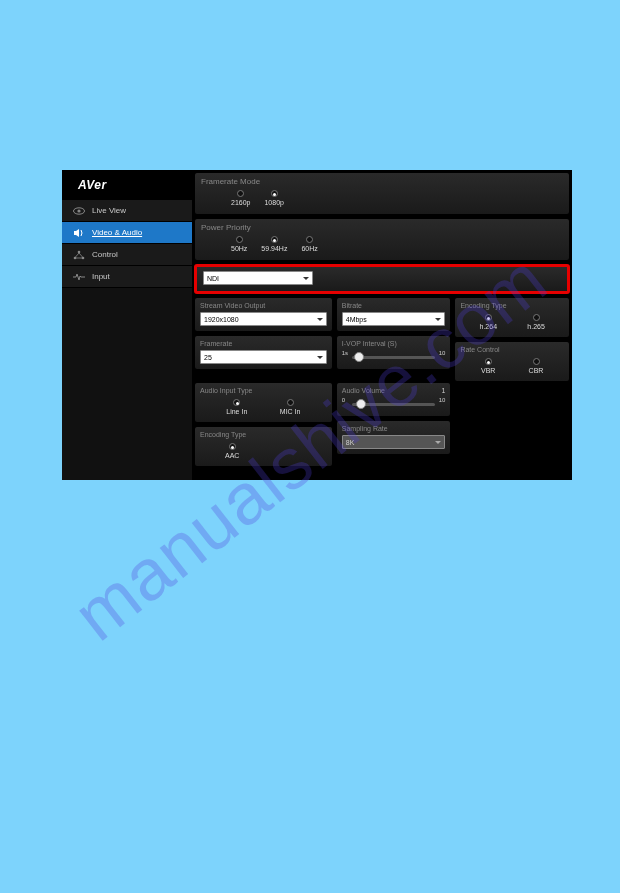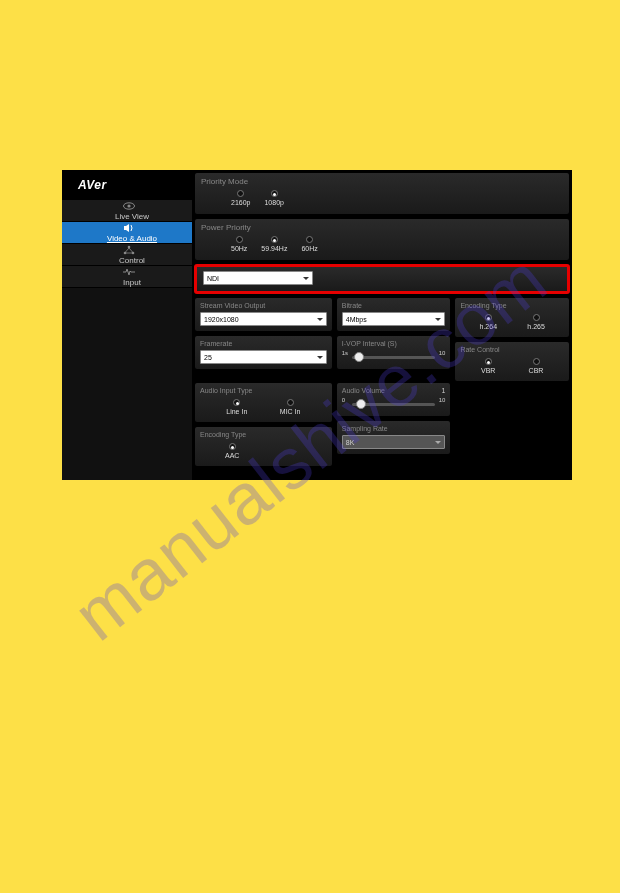--- a/index.html
+++ b/index.html
@@ -1,17 +1,17 @@
 <!DOCTYPE html>
 <html><head>
 <meta charset="utf-8">
 <style>
   * { box-sizing: border-box; margin: 0; padding: 0; }
   html, body { width: 629px; height: 893px; background: #fff; font-family: Arial, Helvetica, sans-serif; }
-  .page { position: relative; width: 620px; height: 893px; background: #fde047; }
+  .page { position: relative; width: 620px; height: 893px; background: #7dd3fc; }
 
   .app {
     position: absolute;
     left: 62px; top: 170px;
     width: 510px; height: 310px;
     background: #000;
     color: #c8c8c8;
     font-size: 8px;
     overflow: hidden;
   }
@@ -39,21 +39,20 @@
   .nav-item {
     height: 22px;
     display: flex;
     align-items: center;
     padding-left: 10px;
     border-bottom: 1px solid #000;
     background: #1a1a1a;
     color: #c8c8c8;
     font-size: 8px;
     cursor: pointer;
-    flex-direction: column;
   }
   .nav-item.active { background: #1e78c8; color: #fff; text-decoration: underline; }
   .nav-icon { width: 14px; height: 14px; display: inline-flex; align-items: center; justify-content: center; margin-right: 6px; color: #888; }
   .nav-item.active .nav-icon { color: #fff; }
   .nav-label { }
 
   .content {
     position: absolute;
     left: 130px; top: 0; right: 0; bottom: 0;
     background: #000;
@@ -241,21 +240,21 @@
               </svg>
           </span>
           <span class="nav-label">Input</span>
         </div>
       </div>
     </div>
 
     <div class="content">
 
       <div class="panel">
-        <div class="panel-title">Priority Mode</div>
+        <div class="panel-title">Framerate Mode</div>
         <div class="radio-row">
           <div class="radio-opt">
             <span class="radio-dot"></span>
             <span>2160p</span>
           </div>
           <div class="radio-opt">
             <span class="radio-dot checked"></span>
             <span>1080p</span>
           </div>
         </div>

